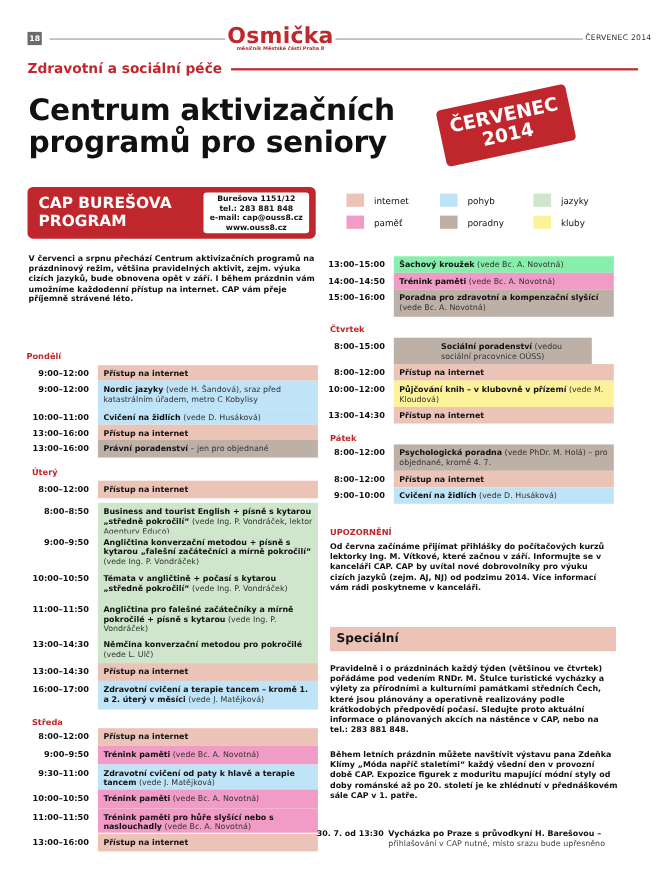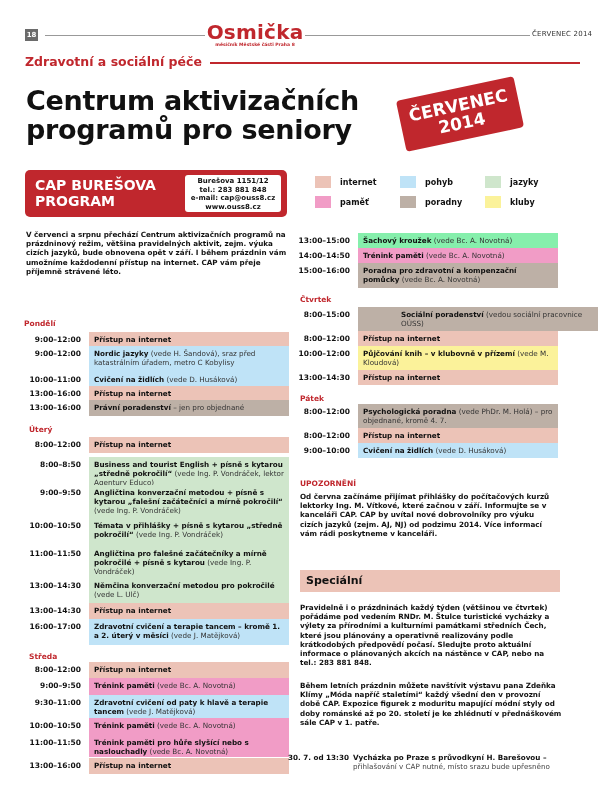--- a/index.html
+++ b/index.html
@@ -20,21 +20,21 @@
   .section-head .line { flex: 1; height: 2px; background: #c0272d; margin-left: 8px; margin-top: 2px; }
 
   .title { position: absolute; left: 26px; top: 86px; font-size: 27px; font-weight: bold; line-height: 29px; color: #111; letter-spacing: -0.3px; }
   .stamp { position: absolute; left: 400px; top: 88px; width: 120px; height: 52px; background: #c0272d; border-radius: 4px; transform: rotate(-12deg); color: #fff; font-weight: bold; font-size: 17px; line-height: 18px; text-align: center; padding-top: 8px; }
 
   .prog-box { position: absolute; left: 25px; top: 170px; width: 262px; height: 47px; background: #c0272d; border-radius: 5px; }
   .prog-box .label { position: absolute; left: 10px; top: 7px; color: #fff; font-weight: bold; font-size: 14px; line-height: 16px; }
   .prog-box .contact { position: absolute; left: 160px; top: 5px; width: 96px; height: 37px; background: #fff; border-radius: 3px; font-size: 7px; font-weight: bold; text-align: center; line-height: 8.5px; padding-top: 2px; color: #111; }
 
   .legend { position: absolute; left: 315px; top: 176px; width: 260px; display: grid; grid-template-columns: 85px 85px 80px; row-gap: 8px; }
-  .legend .item { display: flex; align-items: center; font-size: 8px; font-weight: bold; }
+  .legend .item { display: flex; align-items: center; font-size: 8px; font-weight: normal; }
   .legend .sw { width: 16px; height: 12px; margin-right: 9px; }
 
   .intro { position: absolute; left: 26px; top: 230px; width: 270px; font-size: 7.2px; font-weight: bold; line-height: 9.2px; }
 
   .day { position: absolute; font-size: 7.5px; font-weight: bold; color: #c0272d; }
   .row { position: absolute; display: flex; }
   .row .time { font-size: 7.5px; font-weight: bold; text-align: right; padding-right: 8px; padding-top: 3px; }
   .row .act { font-size: 7.2px; line-height: 9px; padding: 3px 5px; }
   .row .act b { font-weight: bold; }
   .row .act .n { font-weight: normal; color: #333; }
@@ -150,21 +150,21 @@
     <div class="row" style="left: 20px; top: 457px;">
       <div class="time" style="width: 69px;">8:00–8:50</div>
       <div class="act" style="width: 200px; height: 32px; background: rgb(207, 230, 204);"><b>Business and tourist English + písně s kytarou „středně pokročilí“</b><span class="n"> (vede Ing. P. Vondráček, lektor Agentury Educo)</span></div>
     </div>
     <div class="row" style="left: 20px; top: 485px;">
       <div class="time" style="width: 69px;">9:00–9:50</div>
       <div class="act" style="width: 200px; height: 41px; background: rgb(207, 230, 204);"><b>Angličtina konverzační metodou + písně s kytarou „falešní začátečníci a mírně pokročilí“</b><span class="n"> (vede Ing. P. Vondráček)</span></div>
     </div>
     <div class="row" style="left: 20px; top: 518px;">
       <div class="time" style="width: 69px;">10:00–10:50</div>
-      <div class="act" style="width: 200px; height: 33px; background: rgb(207, 230, 204);"><b>Témata v přihlášky + písně s kytarou „středně pokročilí“</b><span class="n"> (vede Ing. P. Vondráček)</span></div>
+      <div class="act" style="width: 200px; height: 33px; background: rgb(207, 230, 204);"><b>Témata v angličtině + počasí s kytarou „středně pokročilí“</b><span class="n"> (vede Ing. P. Vondráček)</span></div>
     </div>
     <div class="row" style="left: 20px; top: 546px;">
       <div class="time" style="width: 69px;">11:00–11:50</div>
       <div class="act" style="width: 200px; height: 41px; background: rgb(207, 230, 204);"><b>Angličtina pro falešné začátečníky a mírně pokročilé + písně s kytarou</b><span class="n"> (vede Ing. P. Vondráček)</span></div>
     </div>
     <div class="row" style="left: 20px; top: 578px;">
       <div class="time" style="width: 69px;">13:00–14:30</div>
       <div class="act" style="width: 200px; height: 26px; background: rgb(207, 230, 204);"><b>Němčina konverzační metodou pro pokročilé</b><span class="n"> (vede L. Ulč)</span></div>
     </div>
     <div class="row" style="left: 20px; top: 603px;">
@@ -203,26 +203,26 @@
     <div class="row" style="left: 290px; top: 233px;">
       <div class="time" style="width: 68px;">13:00–15:00</div>
       <div class="act" style="width: 200px; height: 15px; background: #86efac;"><b>Šachový kroužek</b><span class="n"> (vede  Bc. A. Novotná)</span></div>
     </div>
     <div class="row" style="left: 290px; top: 248px;">
       <div class="time" style="width: 68px;">14:00–14:50</div>
       <div class="act" style="width: 200px; height: 15px; background: rgb(241, 156, 198);"><b>Trénink paměti</b><span class="n"> (vede Bc. A. Novotná)</span></div>
     </div>
     <div class="row" style="left: 290px; top: 263px;">
       <div class="time" style="width: 68px;">15:00–16:00</div>
-      <div class="act" style="width: 200px; height: 25px; background: rgb(189, 176, 166);"><b>Poradna pro zdravotní a kompenzační pomůcky</b><span class="n"> (vede Bc. A. Novotná)</span></div>
+      <div class="act" style="width: 200px; height: 25px; background: rgb(189, 176, 166);"><b>Poradna pro zdravotní a kompenzační slyšící</b><span class="n"> (vede Bc. A. Novotná)</span></div>
     </div>
     <div class="day" style="left: 300px; top: 295px;">Čtvrtek</div>
     <div class="row" style="left: 290px; top: 307px;">
       <div class="time" style="width: 68px;">8:00–15:00</div>
-      <div class="act" style="width: 240px; height: 24px; background: rgb(189, 176, 166); padding-left: 43px;"><b>Sociální poradenství</b><span class="n"> (vedou sociální pracovnice OÚSS)</span></div>
+      <div class="act" style="width: 180px; height: 24px; background: rgb(189, 176, 166); padding-left: 43px;"><b>Sociální poradenství</b><span class="n"> (vedou sociální pracovnice OÚSS)</span></div>
     </div>
     <div class="row" style="left: 290px; top: 331px;">
       <div class="time" style="width: 68px;">8:00–12:00</div>
       <div class="act" style="width: 200px; height: 15px; background: rgb(236, 195, 183);"><b>Přístup na internet</b><span class="n"></span></div>
     </div>
     <div class="row" style="left: 290px; top: 346px;">
       <div class="time" style="width: 68px;">10:00–12:00</div>
       <div class="act" style="width: 200px; height: 24px; background: rgb(251, 242, 154);"><b>Půjčování knih – v klubovně v přízemí</b><span class="n"> (vede M. Kloudová)</span></div>
     </div>
     <div class="row" style="left: 290px; top: 370px;">

